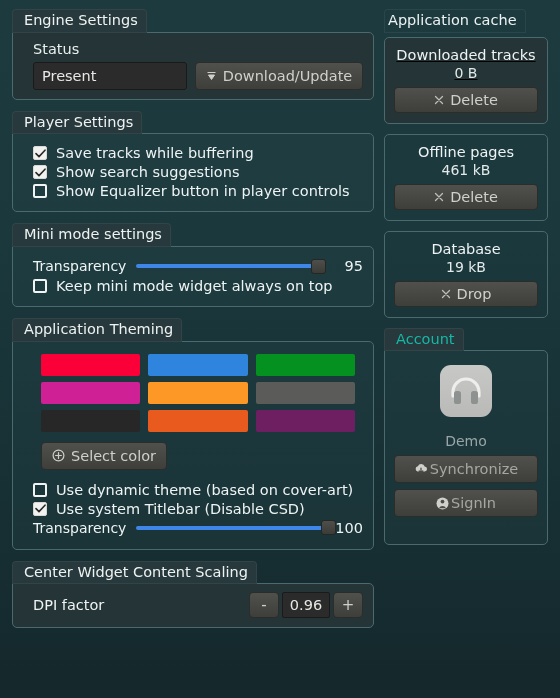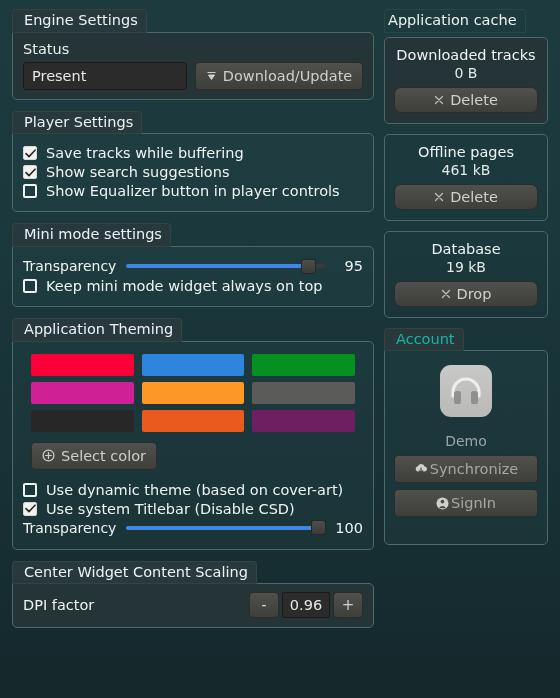--- a/index.html
+++ b/index.html
@@ -84,21 +84,21 @@
     border-radius: 4px 4px 0 0;
     line-height: 1.15;
     white-space: nowrap;
     box-shadow: 0 0 0 1px rgba(255,255,255,0.06) inset;
   }
   .group-body {
     position: relative;
     margin-top: -1px;
     border: 1px solid #4b6a6d;
     border-radius: 0 5px 5px 5px;
-    padding: 8px 10px 9px 10px;
+    padding: 8px 10px 9px 20px;
     box-sizing: border-box;
   }
   .group-body.dark { background: #253437; }
   .group-body.translucent { background: rgba(40,70,74,0.25); }
 
   
   .label-plain {
     color: #e8efef;
     font-size: 14.5px;
     margin-bottom: 5px;
@@ -246,24 +246,24 @@
 
   
   .card {
     border: 1px solid #4b6a6d;
     border-radius: 5px;
     padding: 9px 9px 10px 9px;
     margin-bottom: 10px;
     text-align: center;
     box-sizing: border-box;
   }
-  .card.dark { background: #253437; }
+  .card.dark { background: #253437; text-decoration: underline; }
   .card-title { color: #eef3f3; font-size: 14.5px; margin-bottom: 2px; }
   .card-size { color: #e3eaea; font-size: 14px; margin-bottom: 6px; }
-  .card .btn { width: 100%; padding: 4px 6px; border-radius: 7px; }
+  .card .btn { width: 100%; padding: 4px 6px; }
 
   .account-body {
     border: 1px solid #4b6a6d;
     border-radius: 0 5px 5px 5px;
     margin-top: -1px;
     background: rgba(40,70,74,0.25);
     padding: 10px 9px 11px 9px;
     box-sizing: border-box;
     text-align: center;
   }

